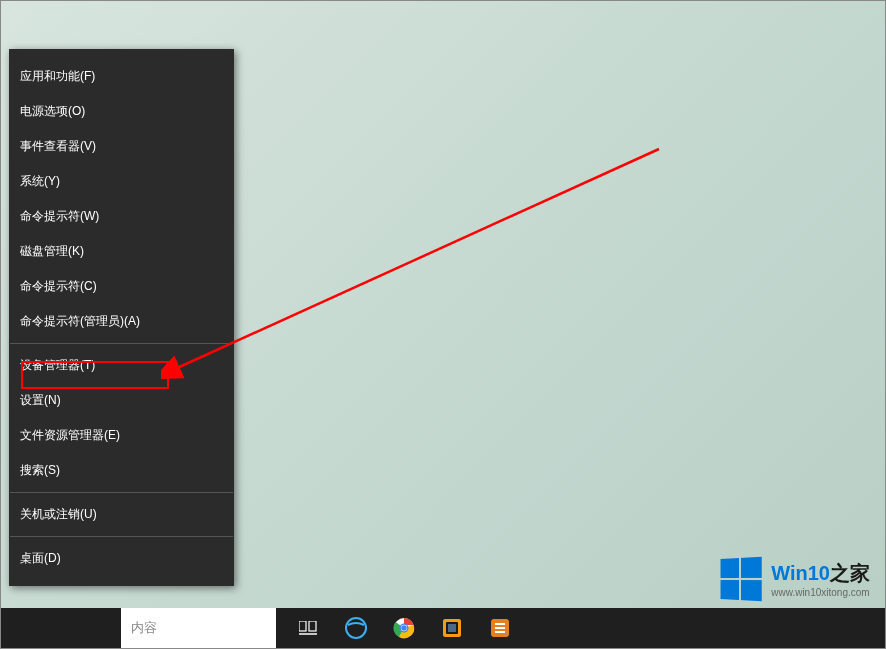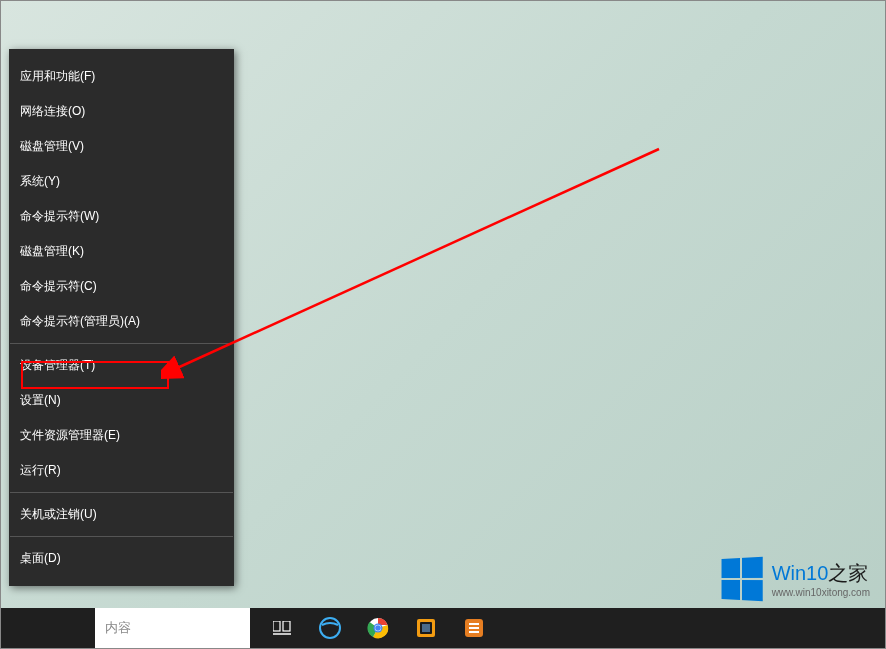--- a/index.html
+++ b/index.html
@@ -60,21 +60,21 @@
       position: absolute;
       bottom: 0;
       left: 0;
       right: 0;
       height: 40px;
       background: #1f1f1f;
       display: flex;
       align-items: center;
     }
     .taskbar-search {
-      margin-left: 94px;
+      margin-left: 120px;
       width: 155px;
       height: 40px;
       background: #ffffff;
       display: flex;
       align-items: center;
       padding: 12px 10px;
       color: #888;
       font-size: 13px;
     }
     .taskbar-icons {
@@ -111,48 +111,48 @@
     .win-logo div {
       background: #0078d7;
     }
     .watermark-text {
       display: flex;
       flex-direction: column;
       color: #333;
     }
     .watermark-title {
       font-size: 20px;
-      font-weight: normal;
+      font-weight: bold;
       color: #1a1a1a;
     }
     .watermark-title .accent {
       color: #0078d7;
     }
     .watermark-url {
       font-size: 10px;
       color: #666;
     }
   </style>
 </head>
 <body>
 
 <div class="context-menu">
   <div class="menu-item">应用和功能(F)</div>
-  <div class="menu-item">网络连接(O)</div>
-  <div class="menu-item">磁盘管理(V)</div>
+  <div class="menu-item">电源选项(O)</div>
+  <div class="menu-item">事件查看器(V)</div>
   <div class="menu-item">系统(Y)</div>
   <div class="menu-item">命令提示符(W)</div>
   <div class="menu-item">磁盘管理(K)</div>
   <div class="menu-item">命令提示符(C)</div>
   <div class="menu-item">命令提示符(管理员)(A)</div>
   <div class="menu-separator"></div>
   <div class="menu-item">设备管理器(T)</div>
   <div class="menu-item">设置(N)</div>
   <div class="menu-item">文件资源管理器(E)</div>
-  <div class="menu-item">运行(R)</div>
+  <div class="menu-item">搜索(S)</div>
   <div class="menu-separator"></div>
   <div class="menu-item">关机或注销(U)</div>
   <div class="menu-separator"></div>
   <div class="menu-item">桌面(D)</div>
 </div>
 
 <div class="highlight-box"></div>
 
 <svg class="arrow-svg">
   <defs>

